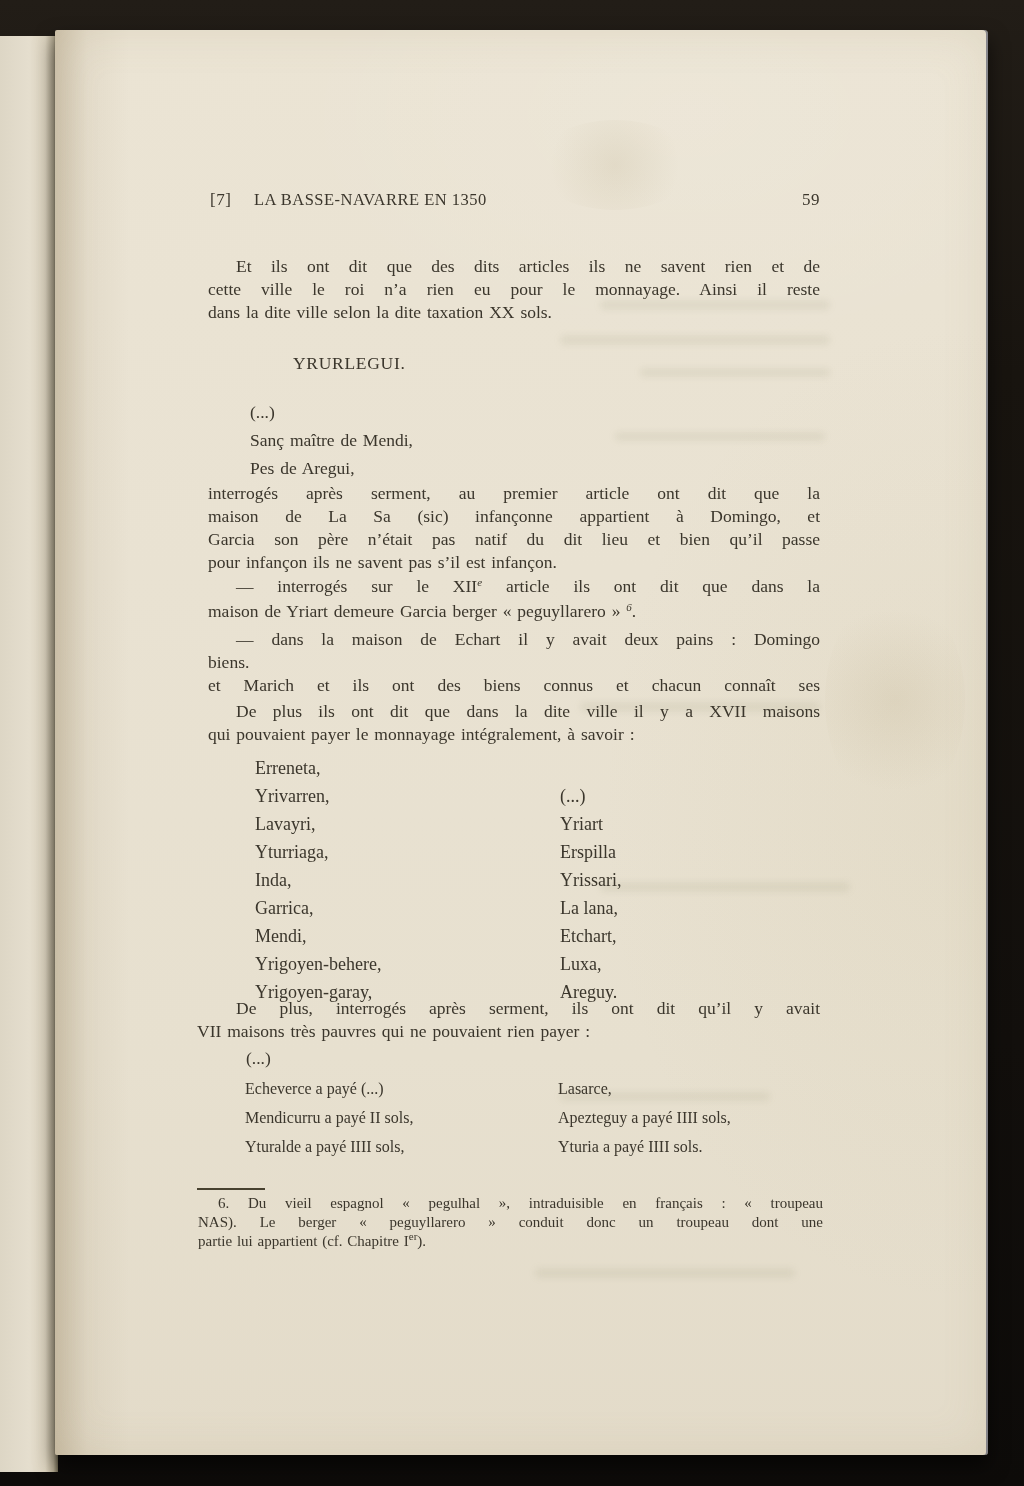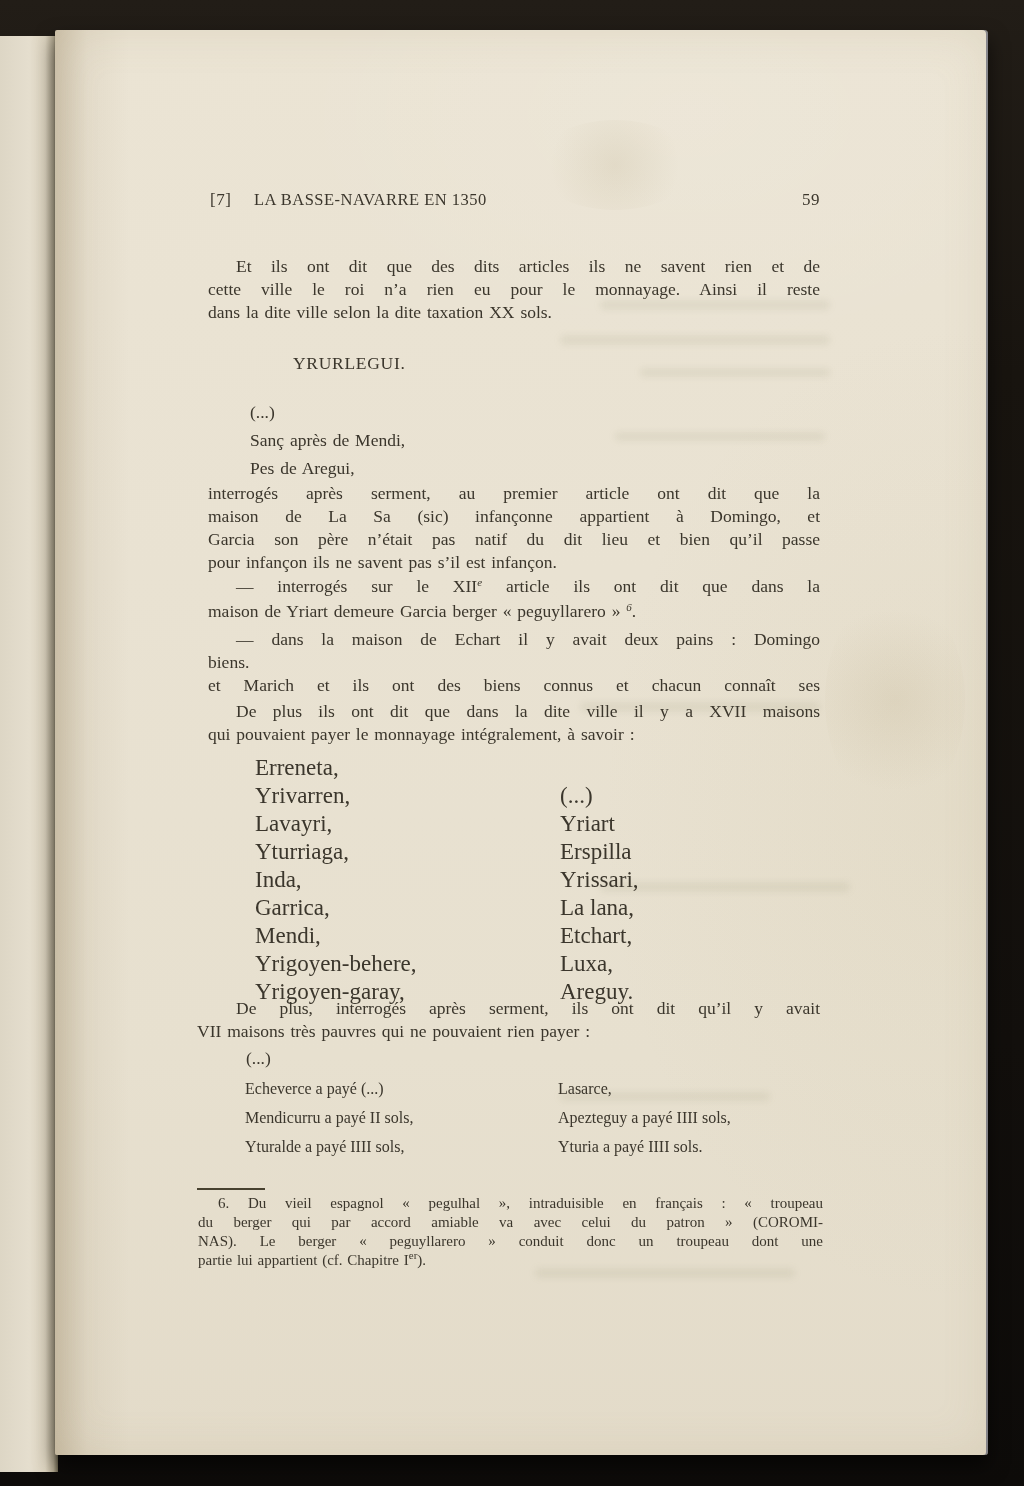--- a/index.html
+++ b/index.html
@@ -49,21 +49,21 @@
   .intro{top:225px;}
   .sec-heading{top:323px;padding-left:85px;font-size:17.5px;letter-spacing:0.7px;}
   .witness{top:368px;padding-left:42px;}
   .witness .line{line-height:28px;}
   .first-article{top:452px;}
   .xii{top:545px;}
   .echart{top:598px;}
   .xvii{top:670px;}
 
   .houses{top:724px;}
-  .hrow{display:flex;line-height:28px;font-size:23px;align-items:flex-end;}
+  .hrow{display:flex;line-height:28px;font-size:18px;align-items:flex-end;}
   .hcell-l{width:352px;box-sizing:border-box;padding-left:47px;}
   .hcell-r{flex:1;}
 
   .vii{top:967px;}
   .dots-line{top:1016px;padding-left:38px;}
   .dots-line .line{line-height:24px;}
 
   .payments{top:1044px;}
   .prow{display:flex;line-height:29px;font-size:16px;}
   .pcell-l{width:350px;box-sizing:border-box;padding-left:37px;}
@@ -103,21 +103,21 @@
     <div class="block intro">
         <div class="line just ind"><span class="s-i">Et ils ont dit que des dits articles ils ne savent rien et de</span></div>
         <div class="line just"><span class="s-i">cette ville le roi n’a rien eu pour le monnayage. Ainsi il reste</span></div>
         <div class="line"><span class="s-i">dans la dite ville selon la dite taxation XX sols.</span></div>
       </div>
 
     <div class="block sec-heading">YRURLEGUI.</div>
 
     <div class="block witness">
         <div class="line"><span class="s-i">(...)</span></div>
-        <div class="line"><span class="s-i">Sanç après de </span><span class="s-r">Mendi,</span></div>
+        <div class="line"><span class="s-i">Sanç maître de </span><span class="s-r">Mendi,</span></div>
         <div class="line"><span class="s-i">Pes de </span><span class="s-r">Aregui,</span></div>
       </div>
 
     <div class="block first-article">
         <div class="line just"><span class="s-i">interrogés après serment, au premier article ont dit que la</span></div>
         <div class="line just"><span class="s-i">maison de </span><span class="s-r">La Sa </span><span class="s-i">(sic) infançonne appartient à Domingo, et</span></div>
         <div class="line just"><span class="s-i">Garcia son père n’était pas natif du dit lieu et bien qu’il passe</span></div>
         <div class="line"><span class="s-i">pour infançon ils ne savent pas s’il est infançon.</span></div>
       </div>
 
@@ -197,19 +197,18 @@
       <div class="prow">
           <span class="pcell-l"><span class="s-r">Yturalde </span><span class="s-i">a payé IIII sols,</span></span>
           <span class="pcell-r"><span class="s-r">Yturia </span><span class="s-i">a payé IIII sols.</span></span>
         </div>
     </div>
 
     <div class="block fn-rule"></div>
 
     <div class="block footnote">
         <div class="line just ind"><span class="s-r">6. Du vieil espagnol « pegulhal », intraduisible en français : « troupeau</span></div>
-        <div class="line just"><span class="s-r">du berger qui par accord amiable va avec celui du patron » (COROMI-</span></div>
         <div class="line just"><span class="s-r">NAS). Le berger « peguyllarero » conduit donc un troupeau dont une</span></div>
         <div class="line"><span class="s-r">partie lui appartient (cf. Chapitre I</span><span class="s-rs">er</span><span class="s-r">).</span></div>
       </div>
 
   </div>
 </div>
 
 </body></html>

